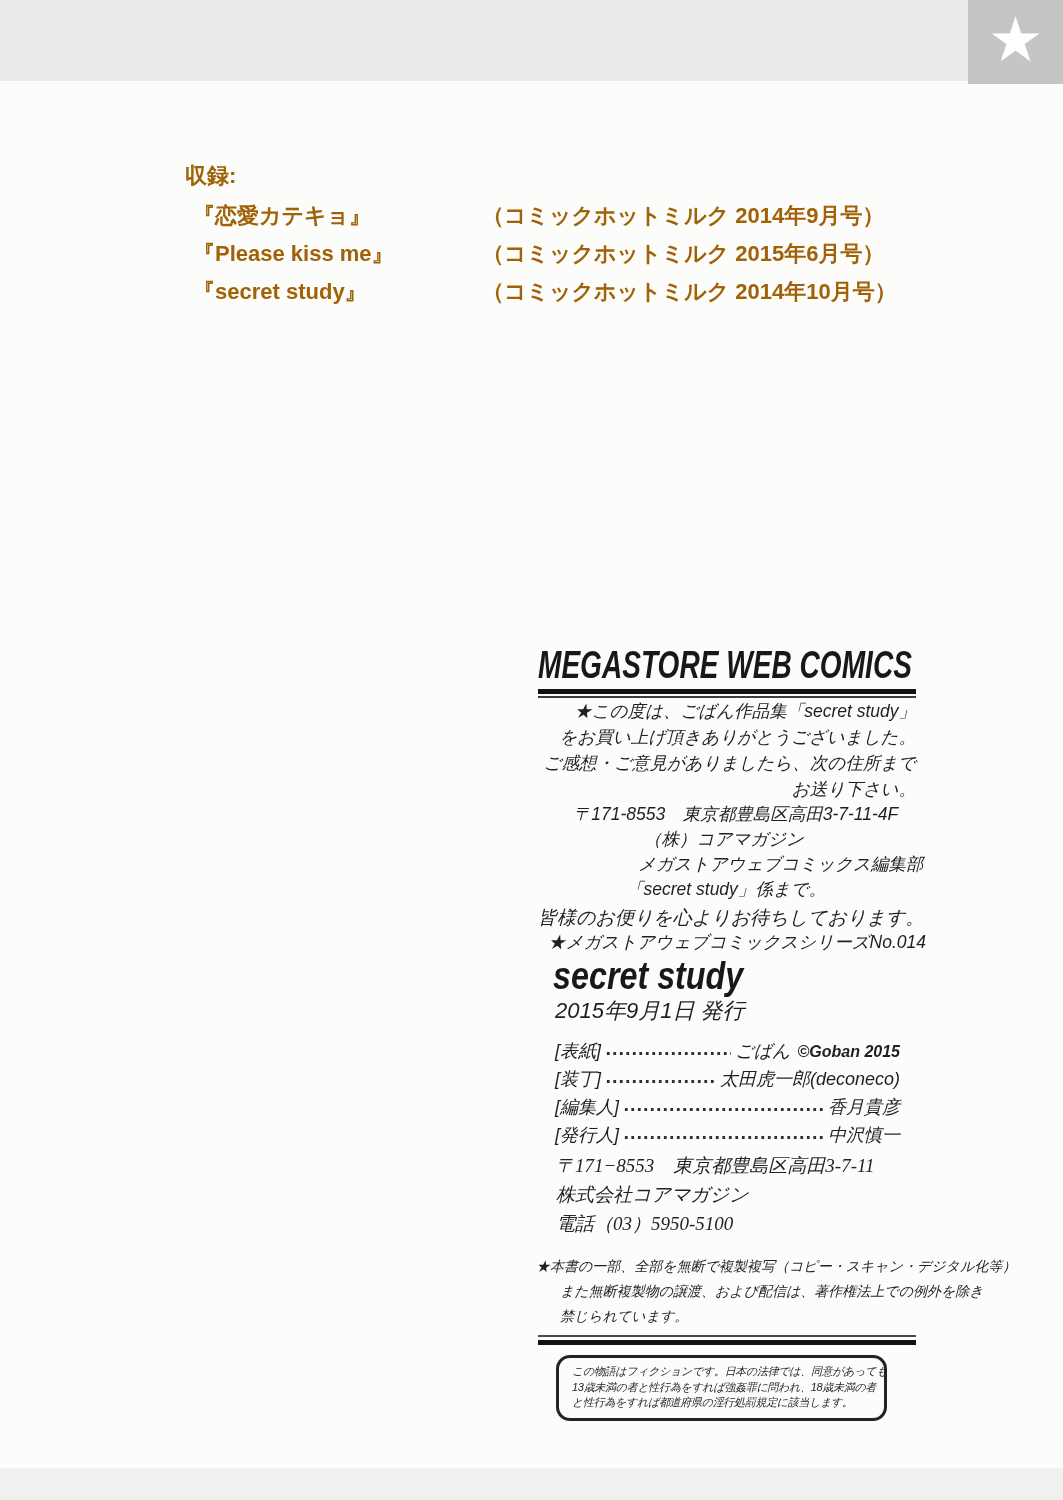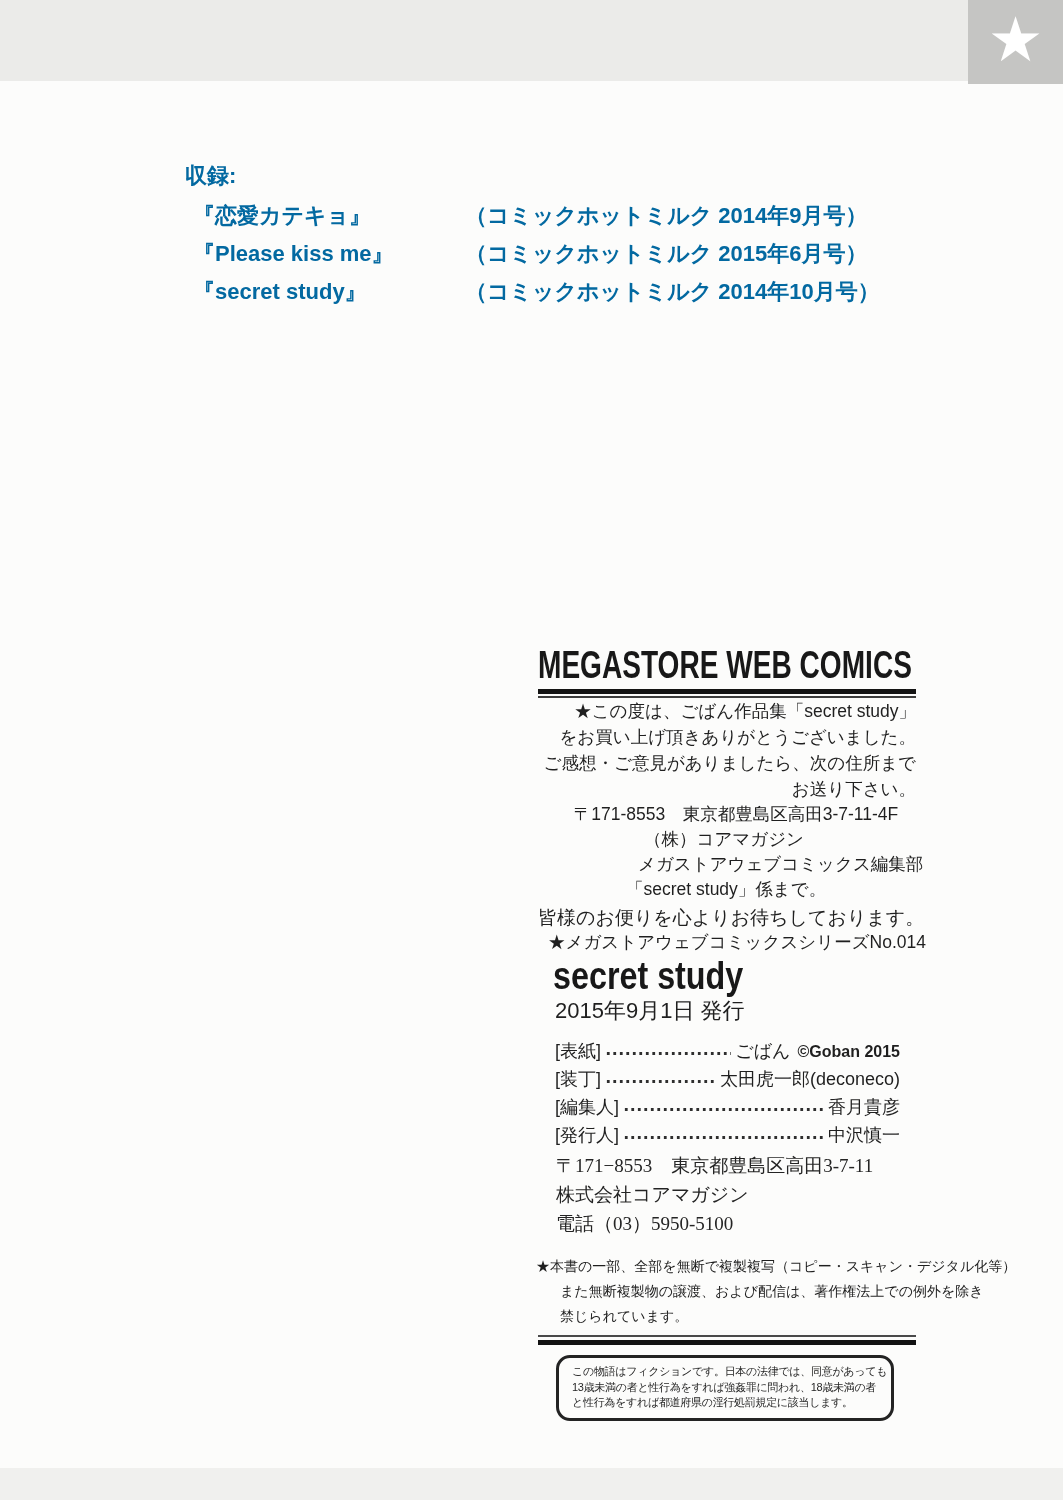--- a/index.html
+++ b/index.html
@@ -10,28 +10,28 @@
   }
   
   .topbar { position:absolute; left:0; top:0; width:1063px; height:81px; background:#ebebe9; }
   .starbox {
     position:absolute; left:968px; top:0; width:95px; height:84px; background:#c5c5c3;
     display:flex; align-items:center; justify-content:center;
   }
   .star { color:#ffffff; font-size:62px; line-height:1; transform:translateY(-2px); }
 
   
-  .works { position:absolute; left:185px; top:162px; font-size:22px; font-weight:600; color:#0369a1; }
+  .works { position:absolute; left:185px; top:162px; font-size:22px; font-weight:600; color:#a16207; }
   .works-heading { line-height:28px; margin-bottom:14px; }
-  .work-row { display:flex; margin-left:8px; line-height:24px; margin-bottom:14px; white-space:nowrap; }
+  .work-row { display:flex; margin-left:8px; line-height:24px; margin-bottom:14px; white-space:nowrap;gap:17px; }
   .work-title { width:272px; flex:0 0 272px; }
   .work-source { }
 
   
-  .colophon { position:absolute; left:538px; top:644px; width:378px; }
+  .colophon { position:absolute; left:538px; top:644px; width:378px;font-style:italic; }
   .brand {
     font-weight:bold; font-size:39px; line-height:42px; white-space:nowrap;
     transform:scaleX(0.72); transform-origin:left bottom; letter-spacing:0;
     color:#181818;
   }
   .rule-thick { height:5px; background:#141414; margin-top:3px; }
   .rule-thin  { height:2px; background:#3d3d3d; margin-top:2px; }
 
   .thanks { margin-top:0; font-size:17.5px; line-height:26px; white-space:nowrap;text-align:right; }
   .addr   { font-size:17.5px; line-height:25px; white-space:nowrap; }
@@ -63,21 +63,21 @@
   }
 
   .copyright { margin-top:16px; margin-left:-2px; width:478px; font-size:14px; line-height:25px; white-space:nowrap; }
   .copyright .cp-indent { padding-left:24px; }
 
   .rule-thin2  { height:2px; background:#4a4a4a; margin-top:6px; }
   .rule-thick2 { height:5px; background:#121212; margin-top:3px; }
 
   .disclaimer-box {
     margin-top:10px; margin-left:18px; width:306px;
-    border:3px solid #232323; border-radius:14px; padding:6px 13px 7px 13px;
+    border:3px solid #232323; border-radius:14px; padding:6px 6px 7px 13px;
     font-size:11px; line-height:15.5px; letter-spacing:-0.3px; white-space:nowrap;
     color:#262626;
   }
 
   .footer { position:absolute; left:0; bottom:0; width:1063px; height:32px; background:#f0f0ee; }
 </style>
 </head>
 <body>
 
 <div class="page">

